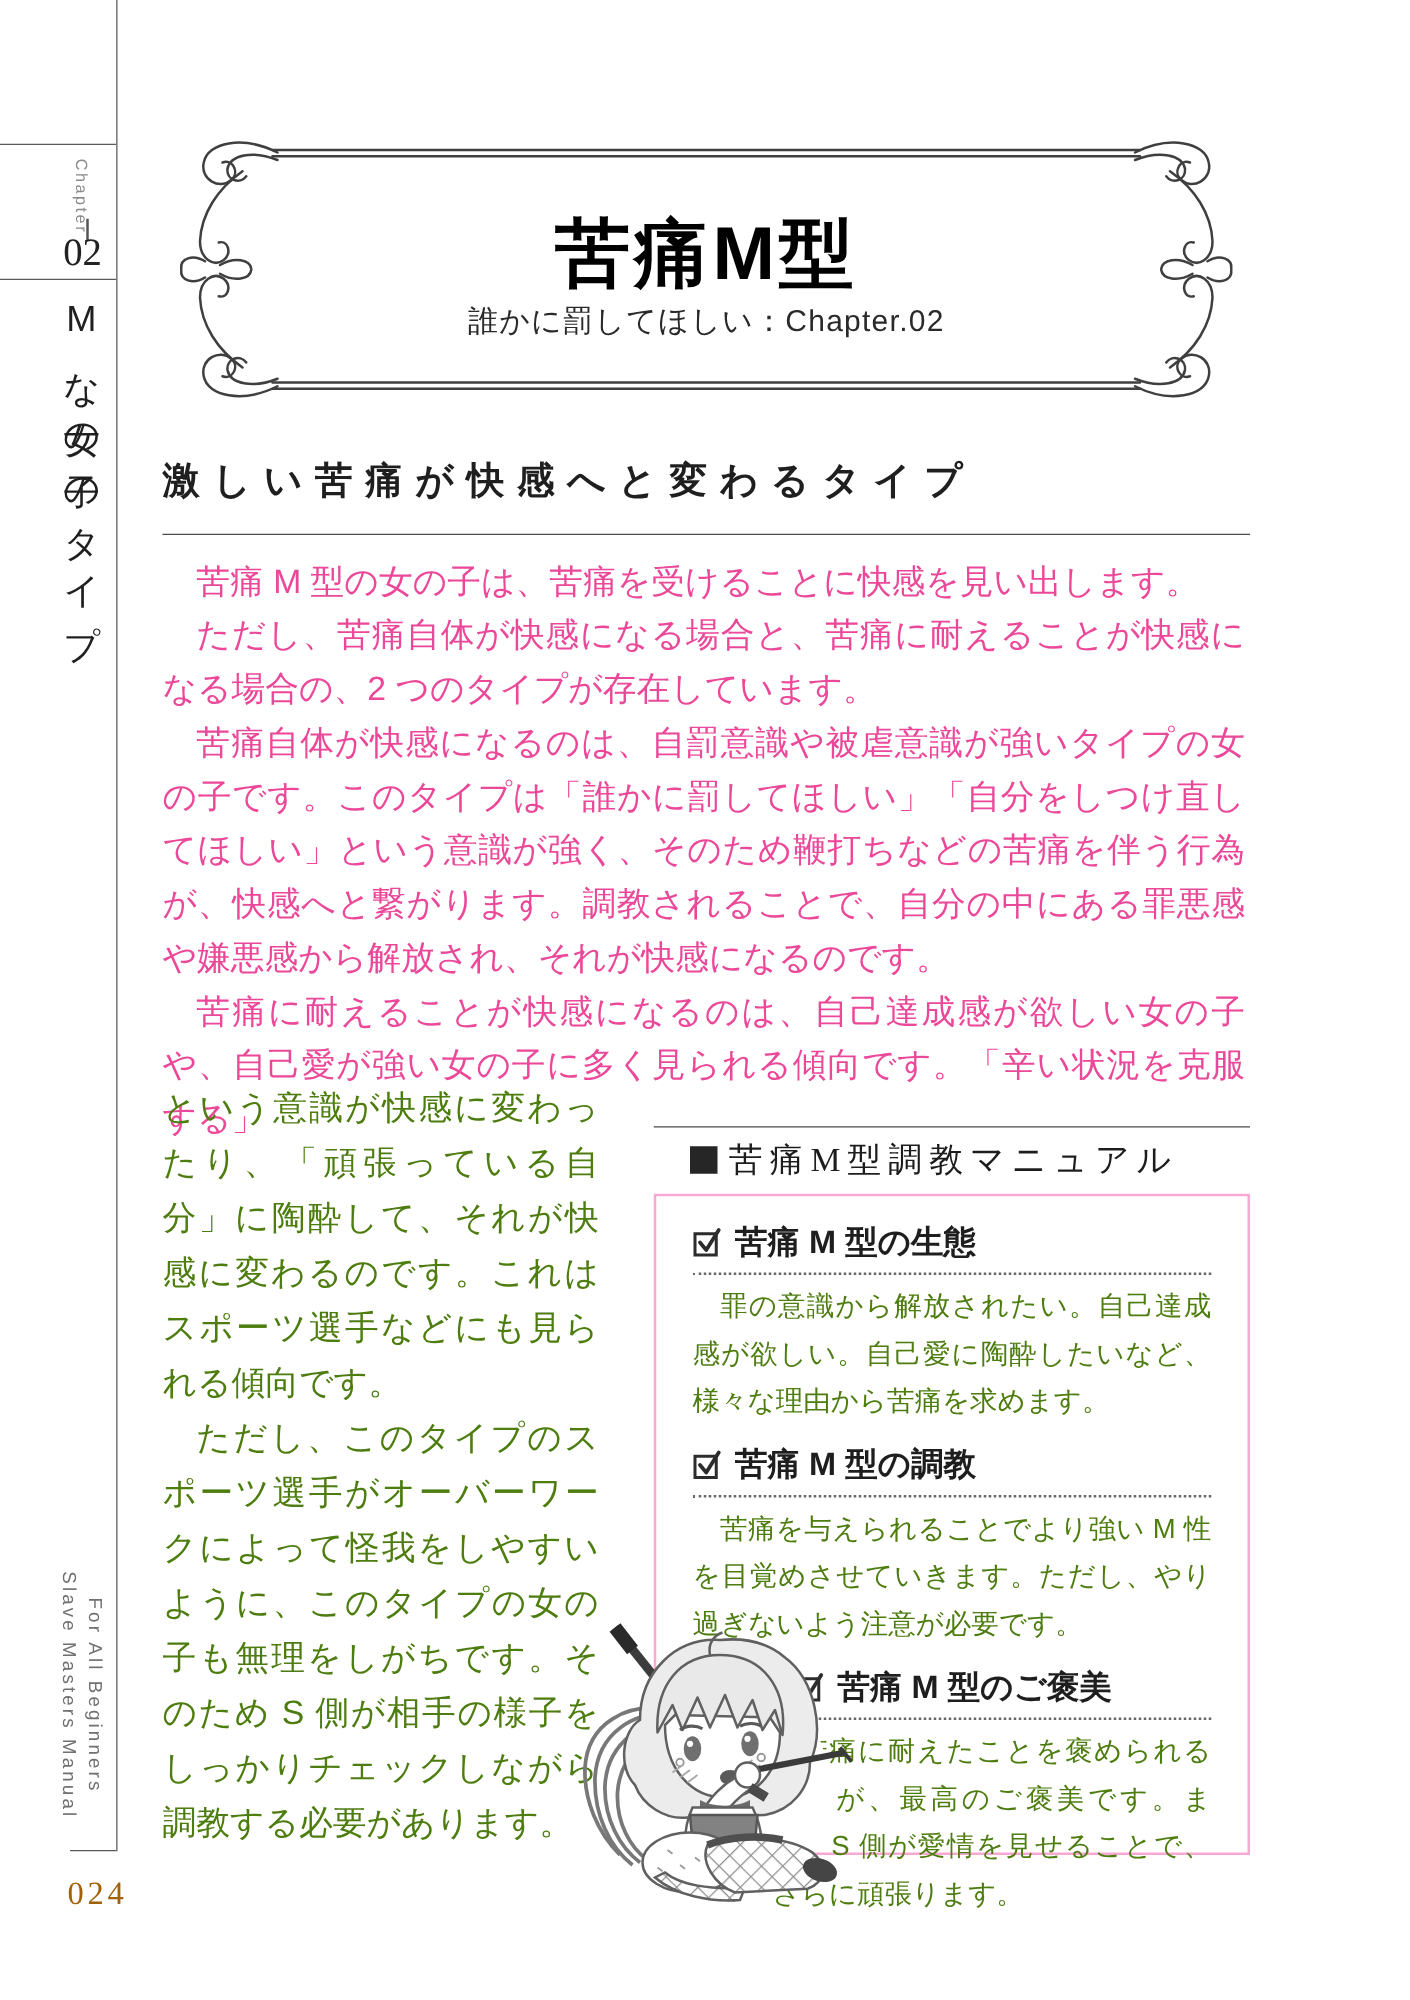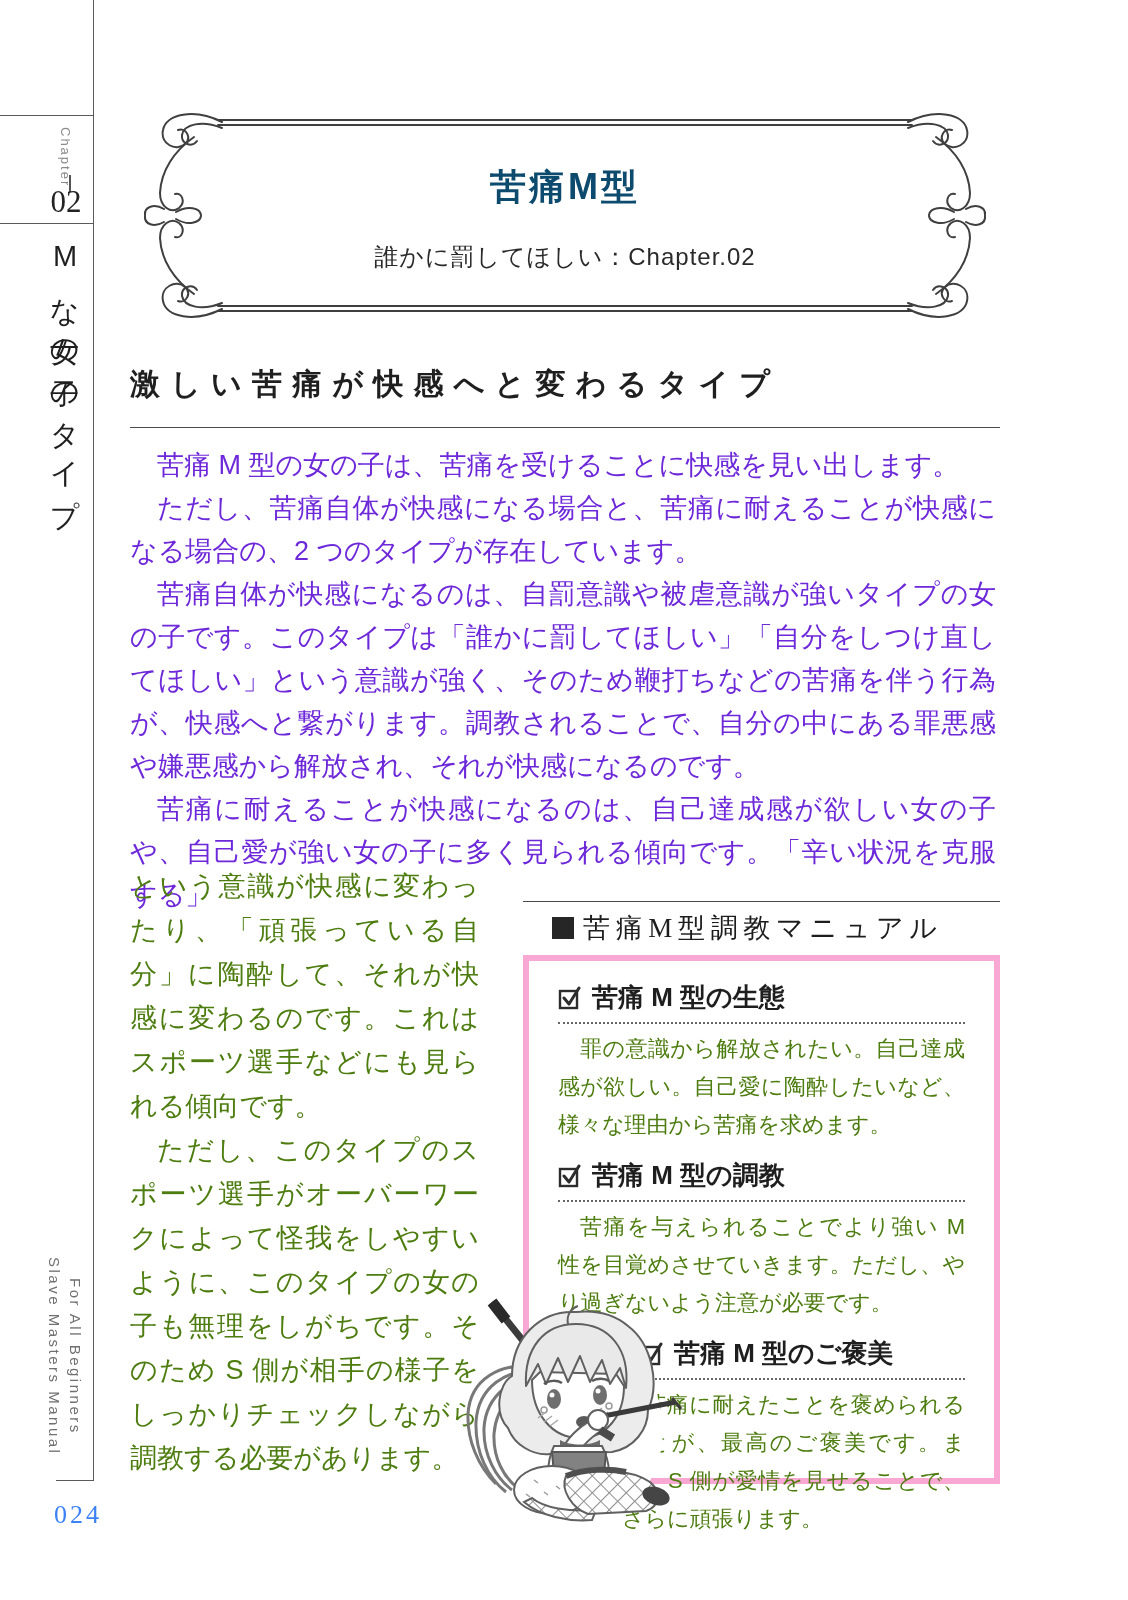--- a/index.html
+++ b/index.html
@@ -25,62 +25,62 @@
     position:absolute;left:45px;top:240px;writing-mode:vertical-rl;text-orientation:upright;
     font-size:29px;letter-spacing:5px;color:#1f1f1f;
   }
   .footer-english{
     position:absolute;left:44px;top:1240px;height:232px;
     writing-mode:vertical-lr;text-align:center;
     font-size:15px;line-height:21px;letter-spacing:2.5px;color:#707070;white-space:pre-line;
   }
   .page-number{
     position:absolute;left:54px;top:1500px;
-    font-family:"Liberation Serif","DejaVu Serif",serif;font-size:26px;letter-spacing:3px;color:#3b82f6;
+    font-family:"Liberation Serif","DejaVu Serif",serif;font-size:26px;letter-spacing:3px;color:#a16207;
   }
   
   .ornament-frame{position:absolute;left:130px;top:111px;width:870px;height:209px;}
   .ornament-frame svg{position:absolute;left:0;top:0;}
   .main-title{
     position:absolute;left:0;top:52px;width:100%;text-align:center;
-    font-size:36px;font-weight:bold;letter-spacing:3px;color:#0c4a6e;
+    font-size:60px;font-weight:bold;letter-spacing:3px;color:#000000;
   }
   .main-subtitle{
     position:absolute;left:0;top:130px;width:100%;text-align:center;
     font-size:24px;color:#2a2a2a;letter-spacing:1px;
   }
   
   .section-heading{
     position:absolute;left:130px;top:364px;width:870px;
     font-size:30px;font-weight:bold;letter-spacing:0.34em;color:#1f1f1f;
   }
   .heading-rule{position:absolute;left:130px;top:427px;width:870px;border-top:1.5px solid #4a4a4a;}
   
   .body-full{
     position:absolute;left:130px;top:444px;width:866px;
-    font-size:27px;line-height:43px;text-align:justify;color:#6d28d9;
+    font-size:27px;line-height:43px;text-align:justify;color:#ec4899;
   }
   .body-full p{margin:0;text-indent:1em;}
   .left-col{
     position:absolute;left:130px;top:864px;width:349px;
     font-size:27px;line-height:44px;text-align:justify;color:#4d7c0f;
   }
   .left-col p{margin:0;text-indent:1em;}
   .left-col p.no-indent{text-indent:0;}
   
   .right-col{position:absolute;left:523px;top:901px;width:477px;}
   .manual-rule{border-top:1.5px solid #4a4a4a;}
   .manual-title-row{
     margin-top:8px;display:flex;align-items:center;gap:9px;
     font-family:"Liberation Serif","DejaVu Serif",serif;
     font-size:27px;color:#1d1d1d;letter-spacing:0.21em;white-space:nowrap;margin-left:29px;
   }
   .black-square{width:22px;height:22px;background:#262626;flex:0 0 auto;}
   .manual-box{
-    margin-top:9px;border:6px solid #f9a8d4;box-sizing:border-box;
+    margin-top:9px;border:2px solid #f9a8d4;box-sizing:border-box;
     height:529px;padding:19px 29px 0 29px;
   }
   .m-section{margin-top:14px;}
   .m-section:first-child{margin-top:0;}
   .m-head{display:flex;align-items:center;gap:10px;font-size:26px;font-weight:bold;color:#1e1e1e;white-space:nowrap;}
   .m-head svg{flex:0 0 auto;}
   .m-dots{margin:7px 0 6px 0;border-bottom:2.5px dotted #666;height:0;}
   .m-body{font-size:22px;line-height:38px;text-align:justify;text-indent:1em;color:#4d7c0f;margin:0;}
   .m-section.offset .m-head{margin-left:82px;}
   .m-section.offset .m-dots{margin-left:80px;}

